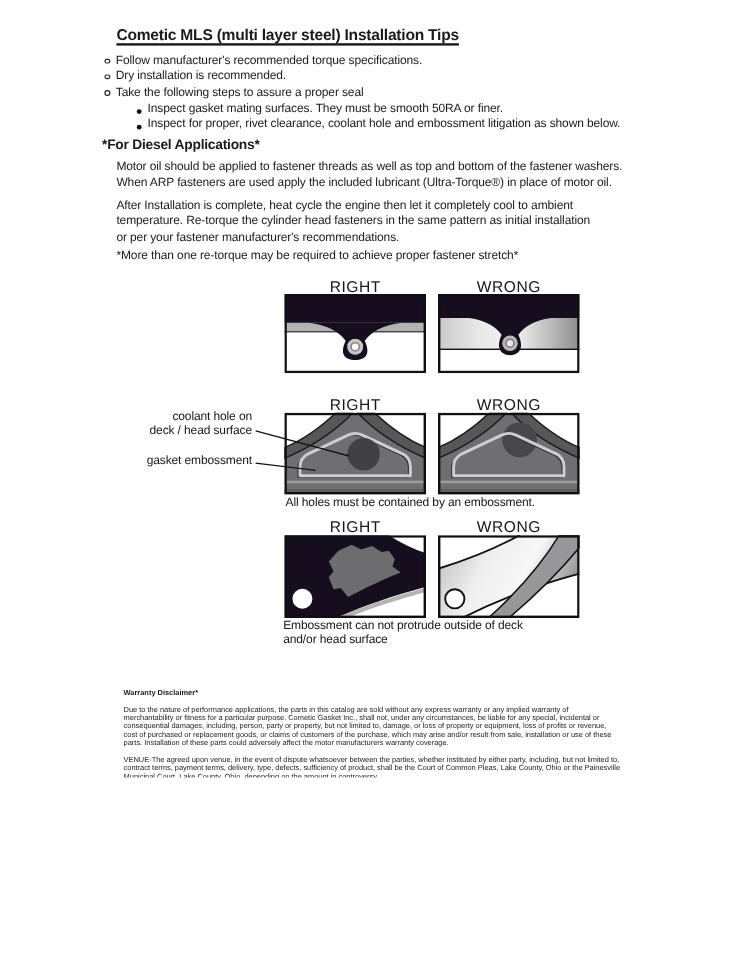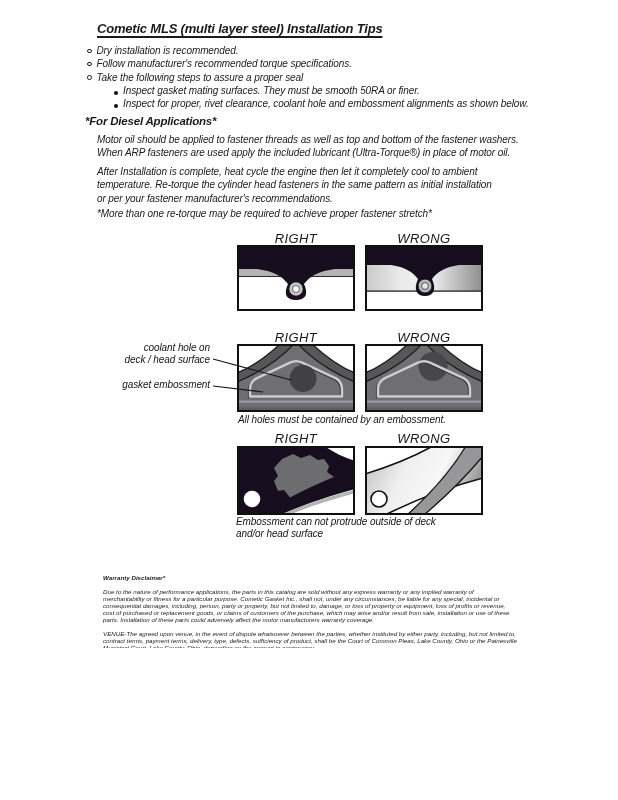--- a/index.html
+++ b/index.html
@@ -1,20 +1,20 @@
 <!DOCTYPE html>
 <html><head>
 <meta charset="utf-8">
 <style>
   * { margin:0; padding:0; box-sizing:border-box; }
   html,body { background:#ffffff; }
   body { width:618px; height:800px; }
   .page {
     position:relative; width:618px; height:648px; background:#fff;
-    font-family:"Liberation Sans", sans-serif; color:#1a1a1a; overflow:hidden;font-style:italic;
+    font-family:"Liberation Sans", sans-serif; color:#1a1a1a; overflow:hidden;
   }
   .abs { position:absolute; }
   .pre { white-space:pre-line; }
 
   .title {
     left:97px; top:21px; font-size:13px; font-weight:bold; letter-spacing:-0.2px;
     text-decoration:underline; text-underline-offset:3px; text-decoration-thickness:1.5px;
   }
   .bodytxt { font-size:10px; line-height:13.3px; letter-spacing:-0.1px; }
 
@@ -48,37 +48,37 @@
 </head>
 <body>
 
 <div class="page">
 
   <div class="abs title">Cometic MLS (multi layer steel) Installation Tips</div>
 
   <div class="abs tips bodytxt">
     <div class="tip-row lvl1">
       <span class="marker circle"></span>
-      <span>Dry installation is recommended.</span>
+      <span>Follow manufacturer's recommended torque specifications.</span>
     </div>
     <div class="tip-row lvl1">
       <span class="marker circle"></span>
-      <span>Follow manufacturer's recommended torque specifications.</span>
+      <span>Dry installation is recommended.</span>
     </div>
     <div class="tip-row lvl1">
       <span class="marker circle"></span>
       <span>Take the following steps to assure a proper seal</span>
     </div>
     <div class="tip-row lvl2">
       <span class="marker dot"></span>
       <span>Inspect gasket mating surfaces.  They must be smooth 50RA or finer.</span>
     </div>
     <div class="tip-row lvl2">
       <span class="marker dot"></span>
-      <span>Inspect for proper, rivet clearance, coolant hole and embossment alignments as shown below.</span>
+      <span>Inspect for proper, rivet clearance, coolant hole and embossment litigation as shown below.</span>
     </div>
   </div>
 
   <div class="abs diesel-h">*For Diesel Applications*</div>
   <div class="abs para1 bodytxt pre">Motor oil should be applied to fastener threads as well as top and bottom of the fastener washers.
 When ARP fasteners are used apply the included lubricant (Ultra-Torque®) in place of motor oil.</div>
   <div class="abs para2 bodytxt pre">After Installation is complete, heat cycle the engine then let it completely cool to ambient
 temperature. Re-torque the cylinder head fasteners in the same pattern as initial installation
 or per your fastener manufacturer's recommendations.</div>
   <div class="abs note bodytxt">*More than one re-torque may be required to achieve proper fastener stretch*</div>

